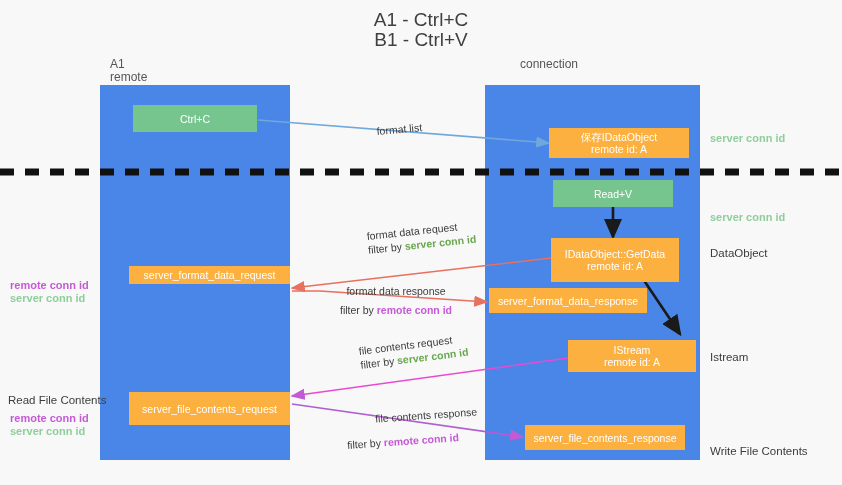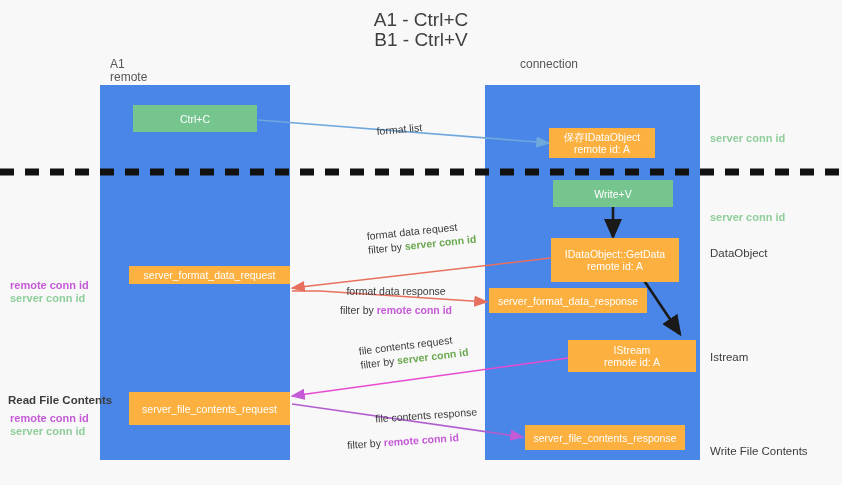--- a/index.html
+++ b/index.html
@@ -104,27 +104,27 @@
 
     <line x1="292" y1="404" x2="523" y2="437" stroke="#b05ed0" stroke-width="1.6" marker-end="url(#ah-mag)"></line>
 
     <line x1="0" y1="172" x2="842" y2="172" stroke="#111111" stroke-width="7" stroke-dasharray="14 11"></line>
   </svg>
 
   <div class="abs box green" style="left:133px;top:105px;width:124px;height:27px;text-align:center;">
     <div>Ctrl+C</div>
   </div>
 
-  <div class="abs box orange" style="left:549px;top:128px;width:106px;height:30px;">
+  <div class="abs box orange" style="left:549px;top:128px;width:140px;height:30px;">
     <div>保存IDataObject</div>
     <div class="l2">remote id: A</div>
   </div>
 
   <div class="abs box green" style="left:553px;top:180px;width:120px;height:27px;">
-    <div>Write+V</div>
+    <div>Read+V</div>
   </div>
 
   <div class="abs box orange" style="left:551px;top:238px;width:128px;height:44px;">
     <div>IDataObject::GetData</div>
     <div class="l2">remote id: A</div>
   </div>
 
   <div class="abs box orange" style="left:568px;top:340px;width:128px;height:32px;">
     <div>IStream</div>
     <div class="l2">remote id: A</div>
@@ -180,17 +180,17 @@
 
   <div class="abs side-label green-t2" style="left:710px;top:132px;">server conn id</div>
   <div class="abs side-label green-t2" style="left:710px;top:211px;">server conn id</div>
   <div class="abs right-label" style="left:710px;top:246px;">DataObject</div>
   <div class="abs right-label" style="left:710px;top:350px;">Istream</div>
   <div class="abs right-label" style="left:710px;top:444px;text-align:center;">Write File Contents</div>
 
   <div class="abs side-label magenta-t" style="left:10px;top:279px;">remote conn id</div>
   <div class="abs side-label green-t2" style="left:10px;top:292px;">server conn id</div>
 
-  <div class="abs right-label" style="left:8px;top:393px;font-weight:bold;">Read File Contents</div>
+  <div class="abs right-label" style="left:8px;top:393px;">Read File Contents</div>
   <div class="abs side-label magenta-t" style="left:10px;top:412px;">remote conn id</div>
   <div class="abs side-label green-t2" style="left:10px;top:425px;">server conn id</div>
 
 </div>
 
 </body></html>

